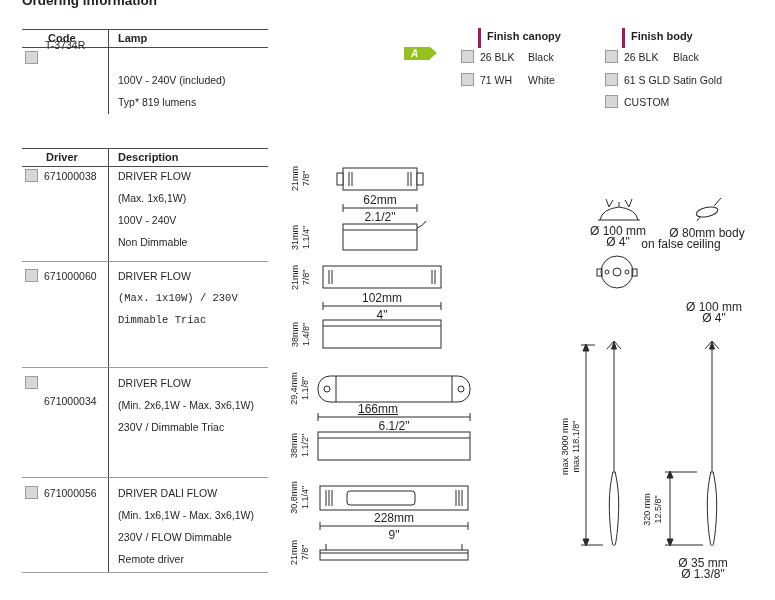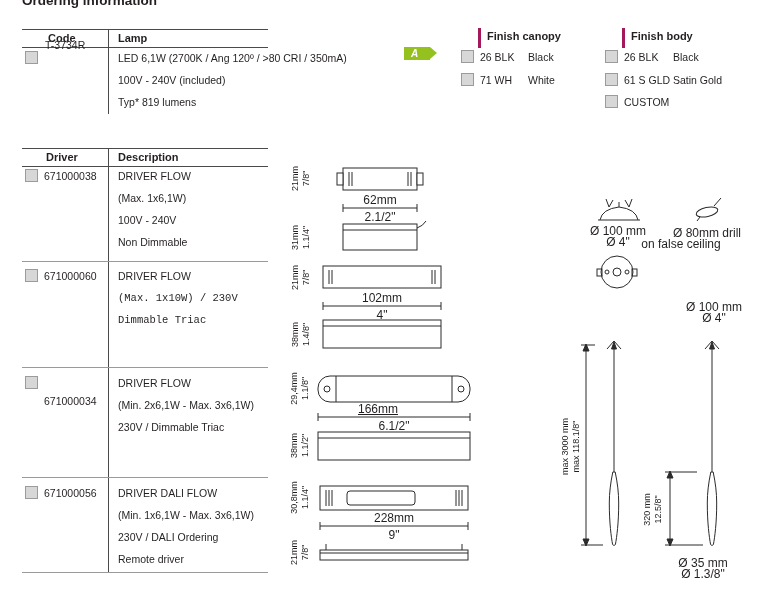--- a/index.html
+++ b/index.html
@@ -31,21 +31,20 @@
   <div class="title" style="left:22px; top:-7px;">Ordering information</div>
 
   <div class="hline" style="left:22px; top:29px; width:246px;"></div>
   <div class="hd" style="left:48px; top:32px;">Code</div>
   <div class="hd" style="left:118px; top:32px;">Lamp</div>
   <div class="hline" style="left:22px; top:47px; width:246px;"></div>
   <div class="vline" style="left:108px; top:29px; height:85px;"></div>
 
   <div class="chk" style="left:25px; top:51px;"></div>
   <div class="lbl" style="left:45px; top:39px;">T-3734R</div>
-  <div class="lbl" style="left:118px; top:52px;">LED 6,1W (2700K / Ang 120º / &gt;80 CRI / 350mA)</div>
   <div class="lbl" style="left:118px; top:74px;">100V - 240V (included)</div>
   <div class="lbl" style="left:118px; top:96px;">Typ* 819 lumens</div>
 
   <div class="abs" style="left:404px; top:47px;">
     <div class="energy-arrow"><span>A</span></div>
   </div>
 
   <div class="mag" style="left:478px; top:28px;"></div>
   <div class="hd" style="left:487px; top:30px;">Finish canopy</div>
   <div class="chk" style="left:461px; top:50px;"></div>
@@ -92,21 +91,21 @@
   <div class="lbl" style="left:44px; top:377px;margin-top:18px;">671000034</div>
   <div class="lbl" style="left:118px; top:377px;">DRIVER FLOW</div>
   <div class="lbl" style="left:118px; top:399px;">(Min. 2x6,1W - Max. 3x6,1W)</div>
   <div class="lbl" style="left:118px; top:421px;">230V / Dimmable Triac</div>
   <div class="hline" style="left:22px; top:477px; width:246px; background:#9a9a9a;"></div>
 
   <div class="chk" style="left:25px; top:486px;"></div>
   <div class="lbl" style="left:44px; top:487px;">671000056</div>
   <div class="lbl" style="left:118px; top:487px;">DRIVER DALI FLOW</div>
   <div class="lbl" style="left:118px; top:509px;">(Min. 1x6,1W - Max. 3x6,1W)</div>
-  <div class="lbl" style="left:118px; top:531px;">230V / DALI Ordering</div>
+  <div class="lbl" style="left:118px; top:531px;">230V / FLOW Dimmable</div>
   <div class="lbl" style="left:118px; top:553px;">Remote driver</div>
   <div class="hline" style="left:22px; top:572px; width:246px; background:#9a9a9a;"></div>
 
   <svg style="left:285px; top:160px;" width="195" height="415" viewBox="0 0 195 415" stroke="#2b2b2b" stroke-width="1" fill="none">
 
     <g>
       <rect x="58" y="8" width="74" height="22" fill="#fff"></rect>
       <rect x="52" y="13" width="6" height="12" fill="#fff"></rect>
       <rect x="132" y="13" width="6" height="12" fill="#fff"></rect>
       <line x1="64" y1="12" x2="64" y2="26"></line>
@@ -277,21 +276,21 @@
       <line x1="115" y1="282" x2="115" y2="355"></line>
       <path d="M115,281 L112,288 L118,288 Z" fill="#2b2b2b"></path>
       <path d="M115,356 L112,349 L118,349 Z" fill="#2b2b2b"></path>
       <line x1="110" y1="282" x2="142" y2="282"></line>
       <line x1="110" y1="355" x2="148" y2="355"></line>
     </g>
   </svg>
 
   <div class="dim" style="left:578px; top:224px; width:80px;">Ø 100 mm</div>
   <div class="dim" style="left:578px; top:235px; width:80px;">Ø 4"</div>
-  <div class="dim" style="left:662px; top:226px; width:90px;">Ø 80mm drill</div>
+  <div class="dim" style="left:662px; top:226px; width:90px;">Ø 80mm body</div>
   <div class="dim" style="left:636px; top:237px; width:90px;">on false ceiling</div>
   <div class="dim" style="left:674px; top:300px; width:80px;">Ø 100 mm</div>
   <div class="dim" style="left:674px; top:311px; width:80px;">Ø 4"</div>
   <div class="vdim" style="left:510px; top:436px; width:120px;">
     <div>max 3000 mm</div>
     <div>max 118.1/8"</div>
   </div>
   <div class="vdim" style="left:617px; top:499px; width:70px;">
     <div>320 mm</div>
     <div>12.5/8"</div>

